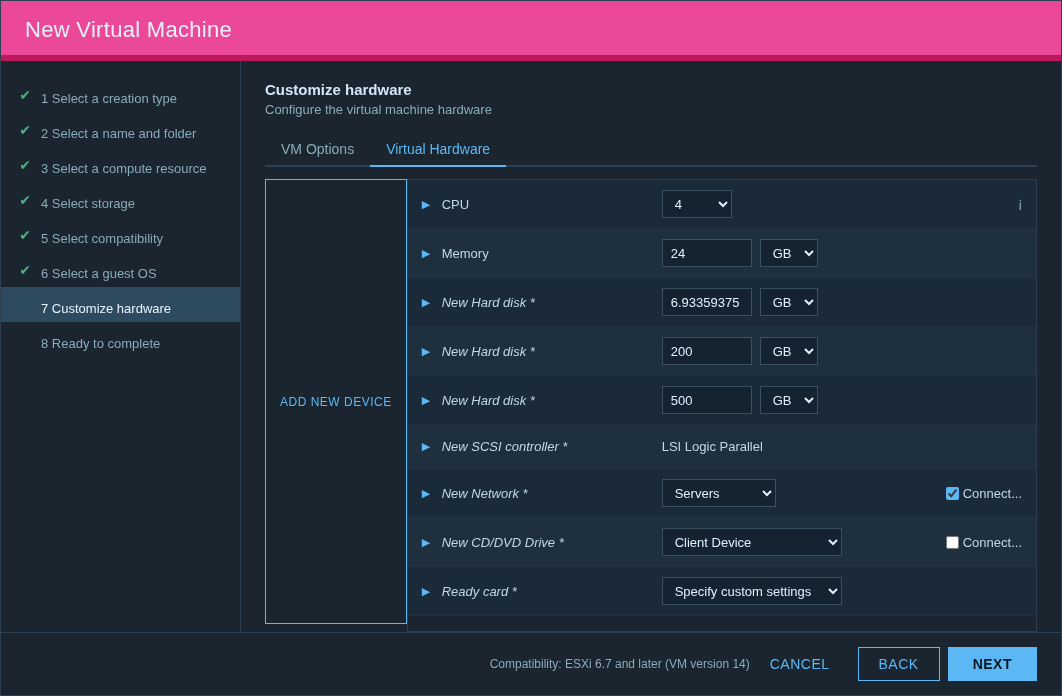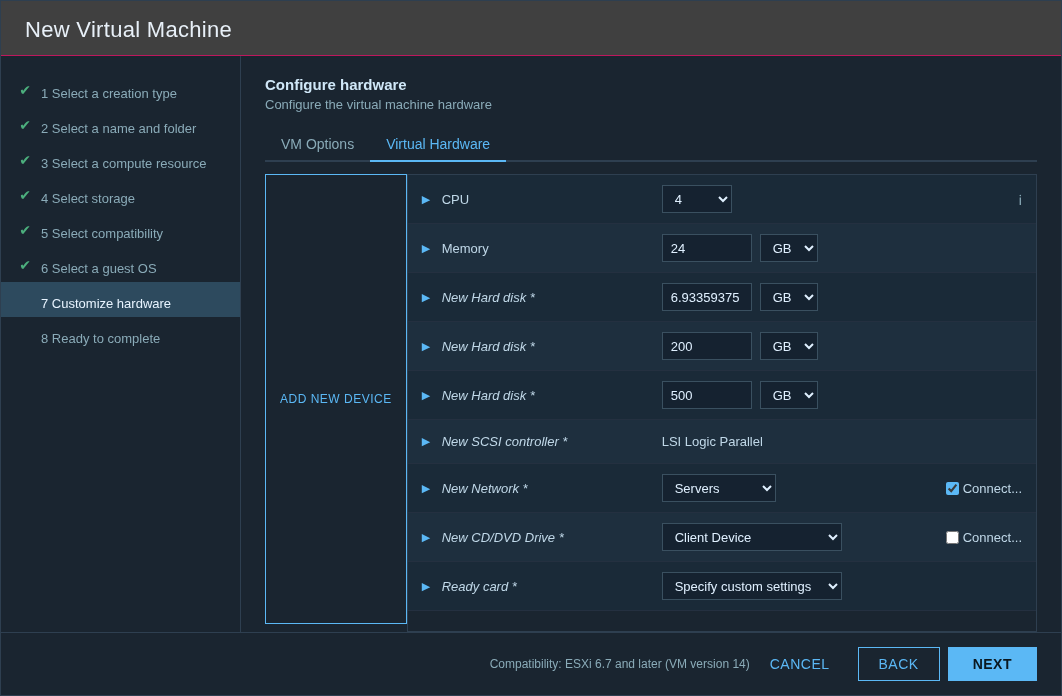--- a/index.html
+++ b/index.html
@@ -16,22 +16,22 @@
     .dialog {
       background: #1a2530;
       width: 1062px;
       height: 696px;
       display: flex;
       flex-direction: column;
       border: 1px solid #2e3f50;
     }
     .dialog-header {
       padding: 16px 9px 12px 24px;
-      border-bottom: 1px solid #be185d;
-      background: #404040;
+      border-bottom: 6px solid #be185d;
+      background: #ec4899;
     }
     .dialog-header h1 {
       font-size: 22px;
       font-weight: 300;
       color: #e8f0f8;
       letter-spacing: 0.3px;
     }
     .dialog-body {
       display: flex;
       flex: 1;
@@ -330,21 +330,21 @@
         <span class="step-icon"></span>
         <span class="step-label">7 Customize hardware</span>
       </div>
       <div class="sidebar-item">
         <span class="step-icon"></span>
         <span class="step-label">8 Ready to complete</span>
       </div>
     </div>
 
     <div class="main-content">
-      <div class="section-title">Configure hardware</div>
+      <div class="section-title">Customize hardware</div>
       <div class="section-subtitle">Configure the virtual machine hardware</div>
 
       <div class="tabs">
         <div class="tab">VM Options</div>
         <div class="tab active">Virtual Hardware</div>
       </div>
 
       <div class="scrollable-content">
         <div class="table-header-row">
           <button class="add-new-device-btn">ADD NEW DEVICE</button>

